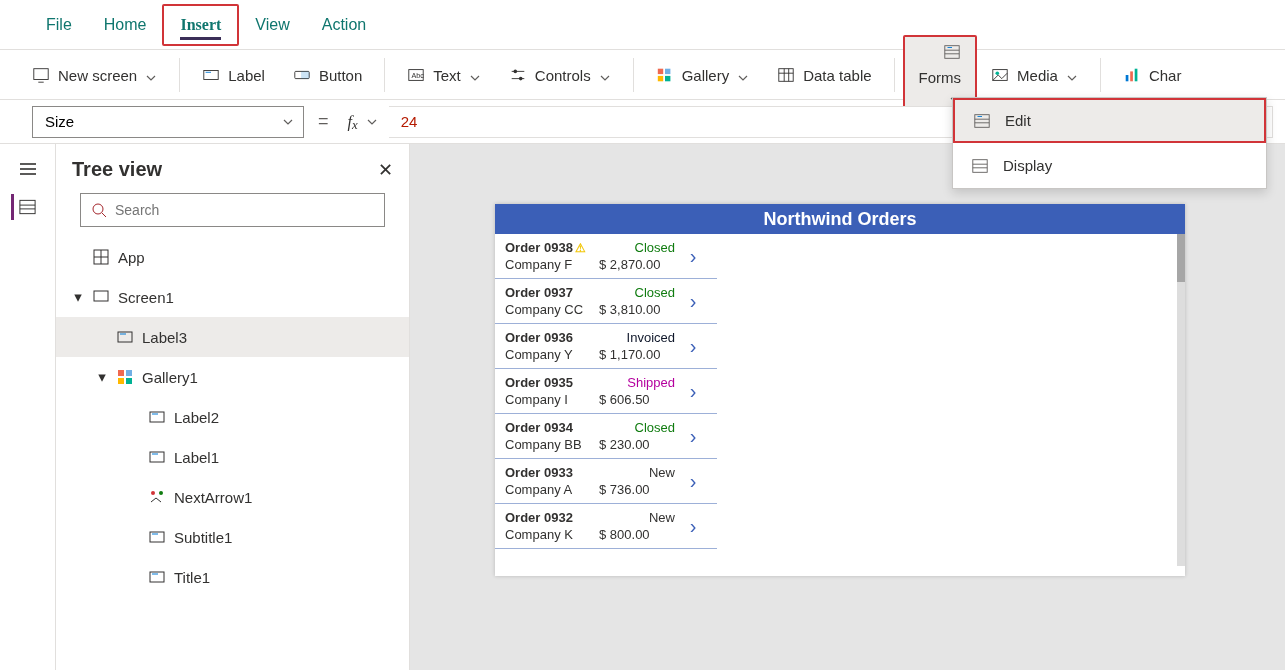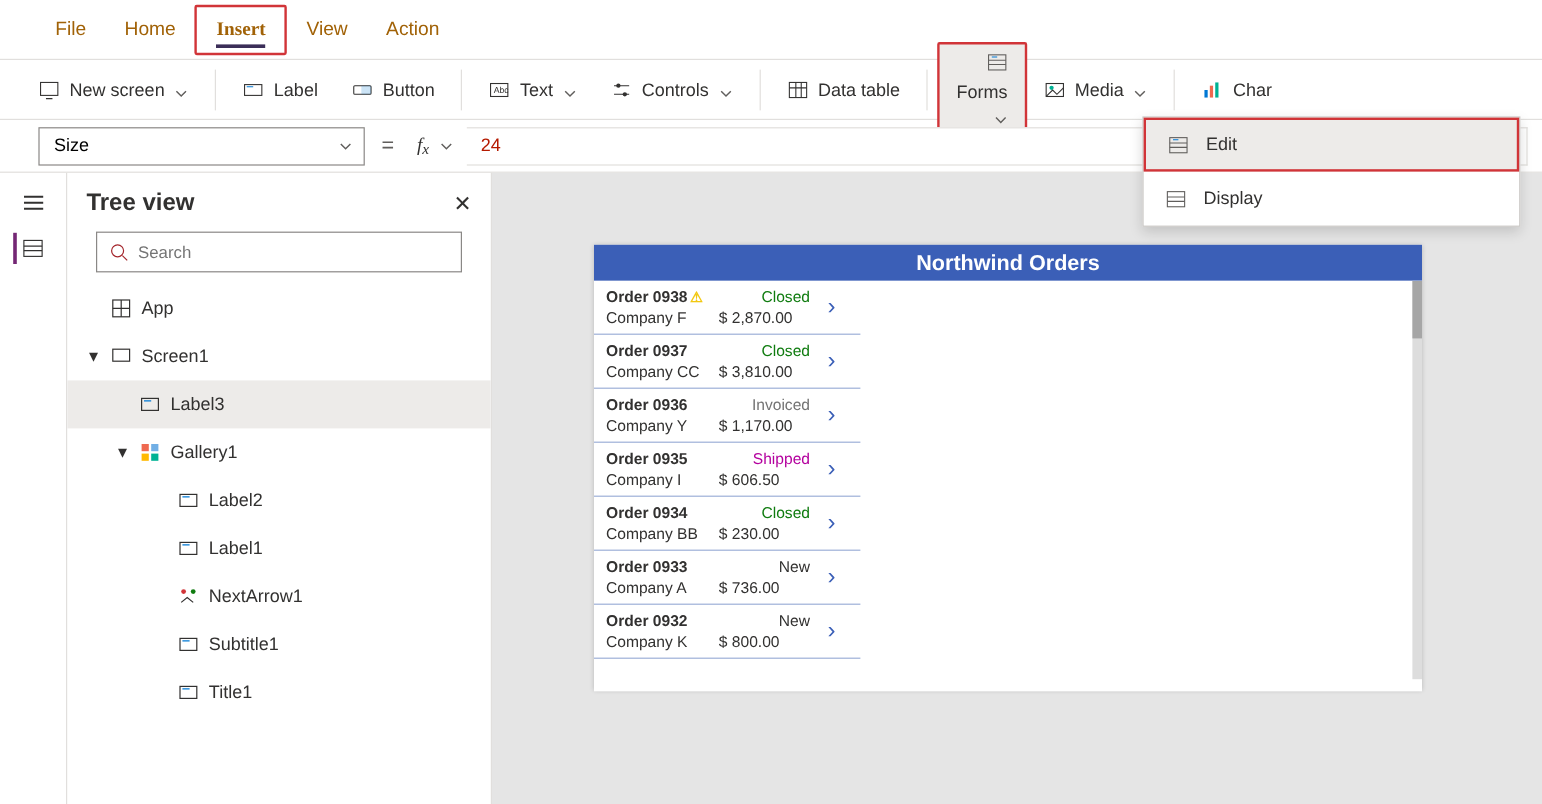--- a/index.html
+++ b/index.html
@@ -1,20 +1,20 @@
 <!DOCTYPE html>
 <html><head>
 <meta charset="utf-8">
 <style>
 * { box-sizing: border-box; margin: 0; padding: 0; font-family: "Segoe UI", Tahoma, sans-serif; }
 body { background: #fff; width: 1285px; height: 670px; overflow: hidden; color: #323130; font-size: 14px; position: relative; }
 
 
 .menubar { height: 50px; display: flex; align-items: center; gap: 0; padding-left: 30px; border-bottom: 1px solid #e1dfdd; }
-.menubar .mi { padding: 10px 16px; cursor: pointer; font-size: 16px; color: #a16207; position: relative; }
+.menubar .mi { padding: 10px 16px; cursor: pointer; font-size: 16px; color: #0f766e; position: relative; }
 .menubar .mi.active { font-weight: 700; }
 .menubar .mi.active::after { content:""; position:absolute; left:16px; right:16px; bottom:4px; height:3px; background:#3b2e58; }
 .menubar .mi.highlight { border: 2px solid #d13438; border-radius: 2px; font-family: Liberation Serif, serif; }
 
 
 .ribbon { height: 50px; display: flex; align-items: center; gap: 0; border-bottom: 1px solid #e1dfdd; padding-left: 18px; }
 .rbtn { display:flex; align-items:flex-end; gap:8px; padding:6px 14px; font-size:15px; cursor:pointer; color:#323130; white-space:nowrap; }
 .rbtn svg { width:18px; height:18px; flex:none; }
 .rbtn .chev { width:12px; height:12px; }
 .ribbon .sep { width:1px; height:34px; background:#e1dfdd; margin:0 8px; }
@@ -133,20 +133,32 @@
         <circle cx="7" cy="6" r="2" fill="#323130"></circle>
         <line x1="3" y1="14" x2="17" y2="14" stroke="#323130"></line>
         <circle cx="13" cy="14" r="2" fill="#323130"></circle>
       </svg>
     <span>Controls</span>
     <svg class="chev" viewBox="0 0 12 12">
         <polyline class="chev-d" points="2,4 6,8 10,4"></polyline>
       </svg>
   </div>
   <div class="sep"></div>
+  <div class="rbtn">
+    <svg viewBox="0 0 20 20">
+        <rect x="2" y="3" width="6" height="6" fill="#ef6950"></rect>
+        <rect x="10" y="3" width="6" height="6" fill="#71afe5"></rect>
+        <rect x="2" y="11" width="6" height="6" fill="#ffb900"></rect>
+        <rect x="10" y="11" width="6" height="6" fill="#00b294"></rect>
+      </svg>
+    <span>Gallery</span>
+    <svg class="chev" viewBox="0 0 12 12">
+        <polyline class="chev-d" points="2,4 6,8 10,4"></polyline>
+      </svg>
+  </div>
   <div class="rbtn">
     <svg viewBox="0 0 20 20">
         <rect x="2" y="3" width="16" height="14" fill="none" stroke="#323130"></rect>
         <line x1="2" y1="8" x2="18" y2="8" stroke="#323130"></line>
         <line x1="8" y1="3" x2="8" y2="17" stroke="#323130"></line>
         <line x1="13" y1="3" x2="13" y2="17" stroke="#323130"></line>
       </svg>
     <span>Data table</span>
   </div>
   <div class="sep"></div>
@@ -345,21 +357,21 @@
             </div>
             <div class="grow">
               <span class="on">Order 0937</span>
               <span class="st" style="color:#107c10">Closed</span>
               <span class="co">Company CC</span>
               <span class="am">$ 3,810.00</span>
               <span class="ar">›</span>
             </div>
             <div class="grow">
               <span class="on">Order 0936</span>
-              <span class="st" style="color:#737373">Invoiced</span>
+              <span class="st" style="color:#0f172a">Invoiced</span>
               <span class="co">Company Y</span>
               <span class="am">$ 1,170.00</span>
               <span class="ar">›</span>
             </div>
             <div class="grow">
               <span class="on">Order 0935</span>
               <span class="st" style="color:#b4009e">Shipped</span>
               <span class="co">Company I</span>
               <span class="am">$ 606.50</span>
               <span class="ar">›</span>

